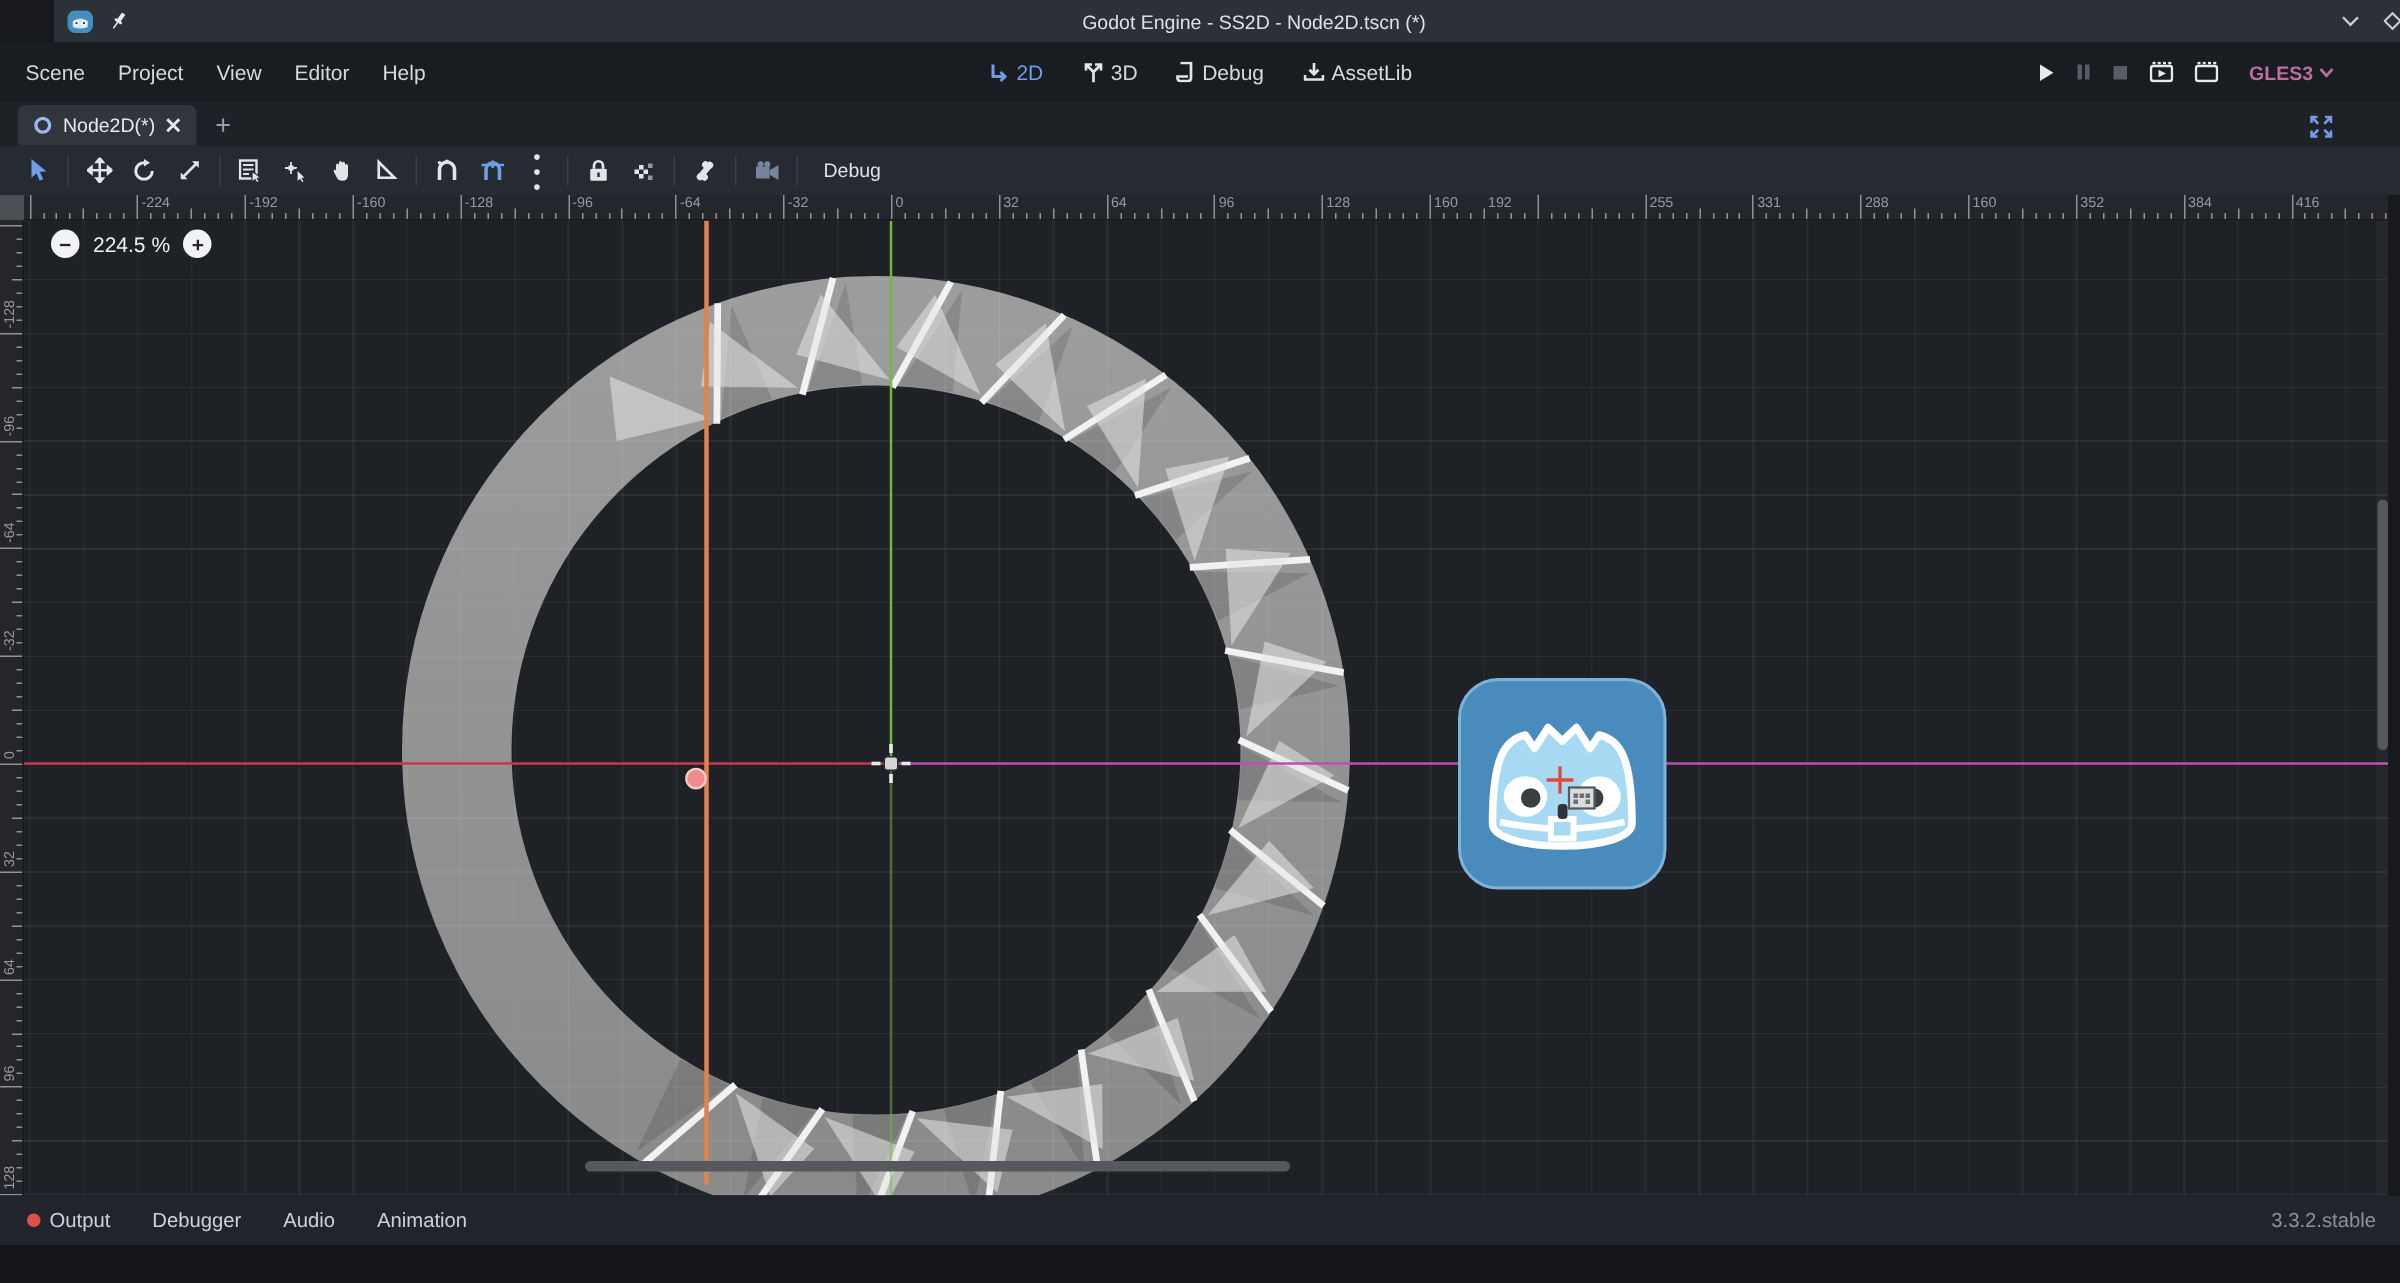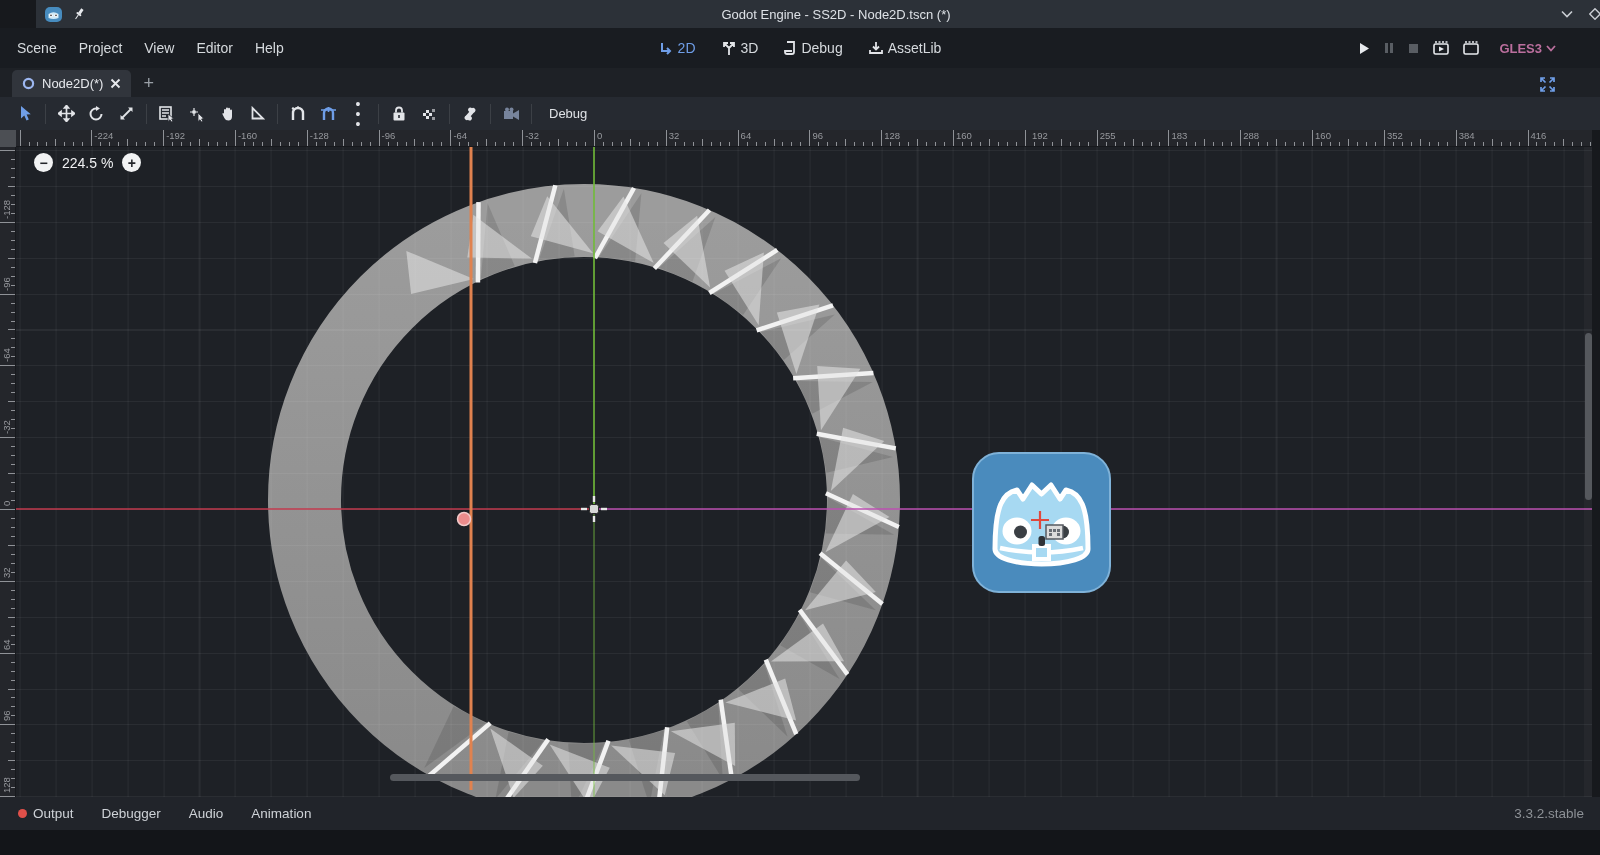--- a/index.html
+++ b/index.html
@@ -445,39 +445,39 @@
     <div class="tick" style="left: 937.04px; height: 16px;"></div>
     <div class="rlabel" style="left: 940.04px;">160</div>
     <div class="tick" style="left: 946.016px; height: 4px;"></div>
     <div class="tick" style="left: 954.992px; height: 4px;"></div>
     <div class="tick" style="left: 963.968px; height: 4px;"></div>
     <div class="tick" style="left: 972.944px; height: 7px;"></div>
     <div class="tick" style="left: 981.92px; height: 4px;"></div>
     <div class="tick" style="left: 990.896px; height: 4px;"></div>
     <div class="tick" style="left: 999.872px; height: 4px;"></div>
     <div class="tick" style="left: 1008.85px; height: 16px;"></div>
-    <div class="rlabel" style="left: 1016px;">192</div>
+    <div class="rlabel" style="left: 976px;">192</div>
     <div class="tick" style="left: 1017.82px; height: 4px;"></div>
     <div class="tick" style="left: 1026.8px; height: 4px;"></div>
     <div class="tick" style="left: 1035.78px; height: 4px;"></div>
     <div class="tick" style="left: 1044.75px; height: 7px;"></div>
     <div class="tick" style="left: 1053.73px; height: 4px;"></div>
     <div class="tick" style="left: 1062.7px; height: 4px;"></div>
     <div class="tick" style="left: 1071.68px; height: 4px;"></div>
     <div class="tick" style="left: 1080.66px; height: 16px;"></div>
     <div class="rlabel" style="left: 1083.66px;">255</div>
     <div class="tick" style="left: 1089.63px; height: 4px;"></div>
     <div class="tick" style="left: 1098.61px; height: 4px;"></div>
     <div class="tick" style="left: 1107.58px; height: 4px;"></div>
     <div class="tick" style="left: 1116.56px; height: 7px;"></div>
     <div class="tick" style="left: 1125.54px; height: 4px;"></div>
     <div class="tick" style="left: 1134.51px; height: 4px;"></div>
     <div class="tick" style="left: 1143.49px; height: 4px;"></div>
     <div class="tick" style="left: 1152.46px; height: 16px;"></div>
-    <div class="rlabel" style="left: 1155.46px;">183</div>
+    <div class="rlabel" style="left: 1155.46px;">331</div>
     <div class="tick" style="left: 1161.44px; height: 4px;"></div>
     <div class="tick" style="left: 1170.42px; height: 4px;"></div>
     <div class="tick" style="left: 1179.39px; height: 4px;"></div>
     <div class="tick" style="left: 1188.37px; height: 7px;"></div>
     <div class="tick" style="left: 1197.34px; height: 4px;"></div>
     <div class="tick" style="left: 1206.32px; height: 4px;"></div>
     <div class="tick" style="left: 1215.3px; height: 4px;"></div>
     <div class="tick" style="left: 1224.27px; height: 16px;"></div>
     <div class="rlabel" style="left: 1227.27px;">288</div>
     <div class="tick" style="left: 1233.25px; height: 4px;"></div>

